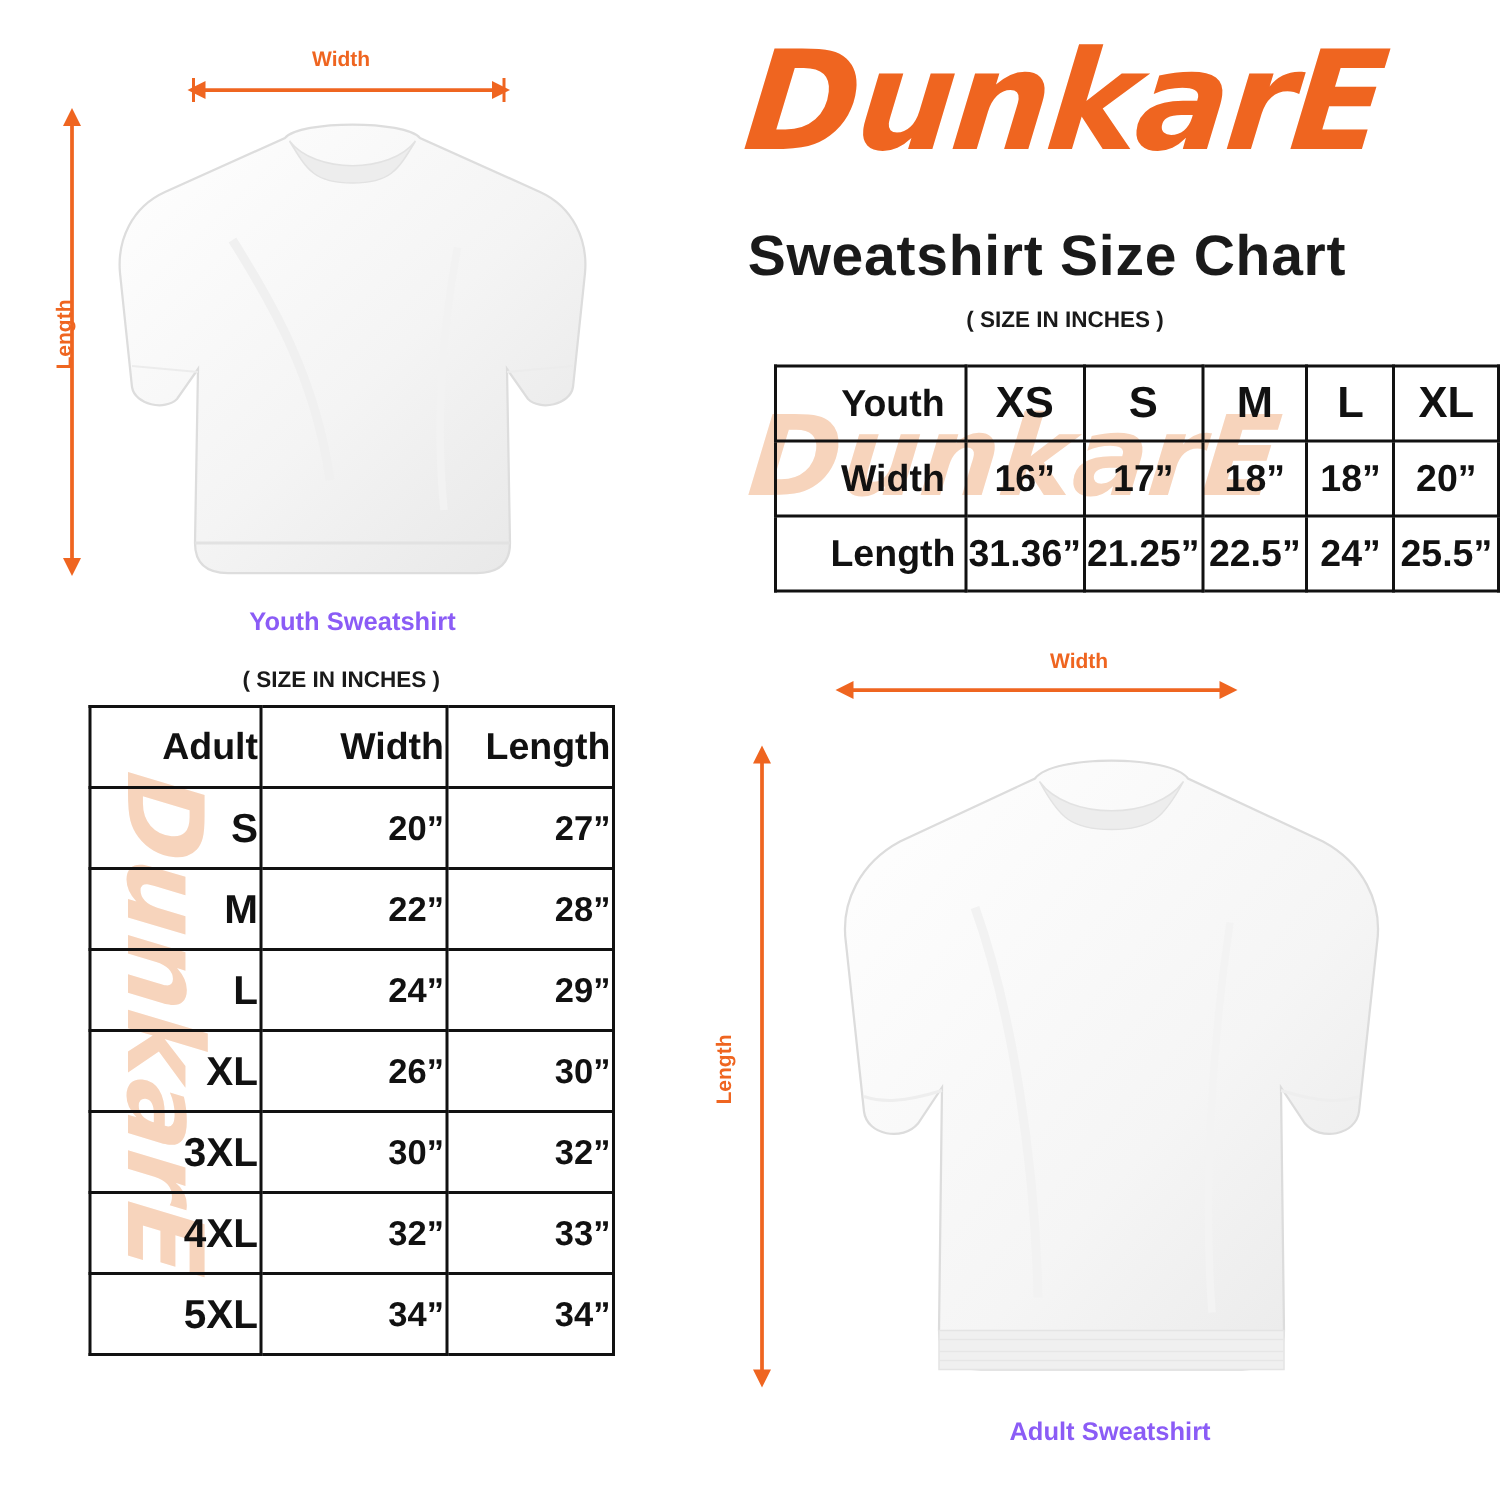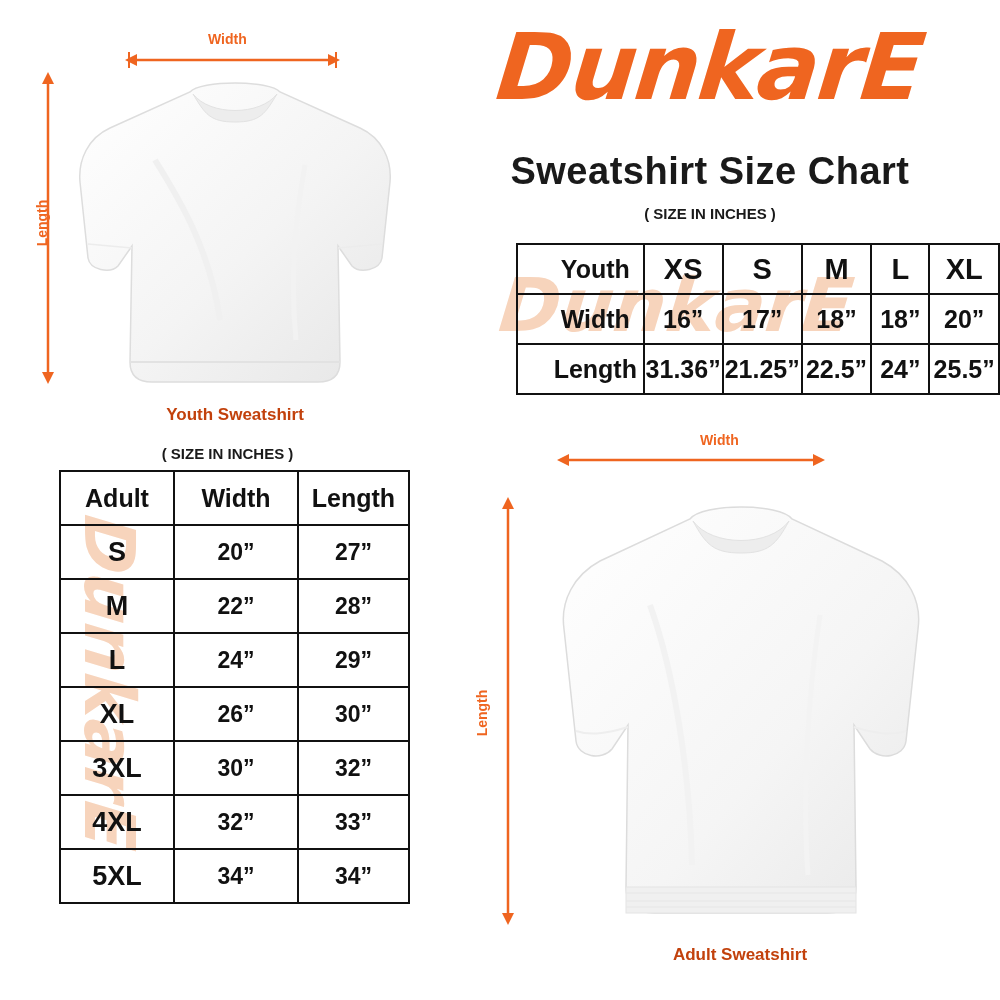--- a/index.html
+++ b/index.html
@@ -33,21 +33,21 @@
     font-size: 92px;
     line-height: 1;
     font-weight: bold;
     font-style: italic;
     color: #ef6520;
     letter-spacing: -2px;
     transform: skewX(-6deg);
   }
   .chart-title {
     position: absolute;
-    left: 430px;
+    left: 418px;
     top: 150px;
     width: 560px;
     text-align: center;
     font-size: 38px;
     font-weight: bold;
     color: #1a1a1a;
     letter-spacing: 0.5px;
   }
   .size-note-top {
     position: absolute;
@@ -124,20 +124,21 @@
   #youth-table tr.head td.label { font-size: 25px; }
 
   
   #adult-table {
     left: 59px;
     top: 470px;
   }
   #adult-table td {
     height: 50px;
     font-size: 27px;
+    text-align: right;
   }
   #adult-table td.c0 { width: 110px; }
   #adult-table td.c1 { width: 120px; }
   #adult-table td.c2 { width: 107px; }
   #adult-table tr.head td {
     font-size: 25px;
   }
   #adult-table td.val {
     font-size: 23px;
   }
@@ -154,21 +155,21 @@
 
   
   .shirt {
     position: absolute;
     z-index: 1;
   }
   .caption {
     position: absolute;
     font-size: 17px;
     font-weight: bold;
-    color: #c2410c;
+    color: #8b5cf6;
     text-align: center;
   }
   .dim-label {
     position: absolute;
     font-size: 14px;
     font-weight: bold;
     color: #ef6520;
   }
   .dim-label.vertical {
     transform: rotate(-90deg);

